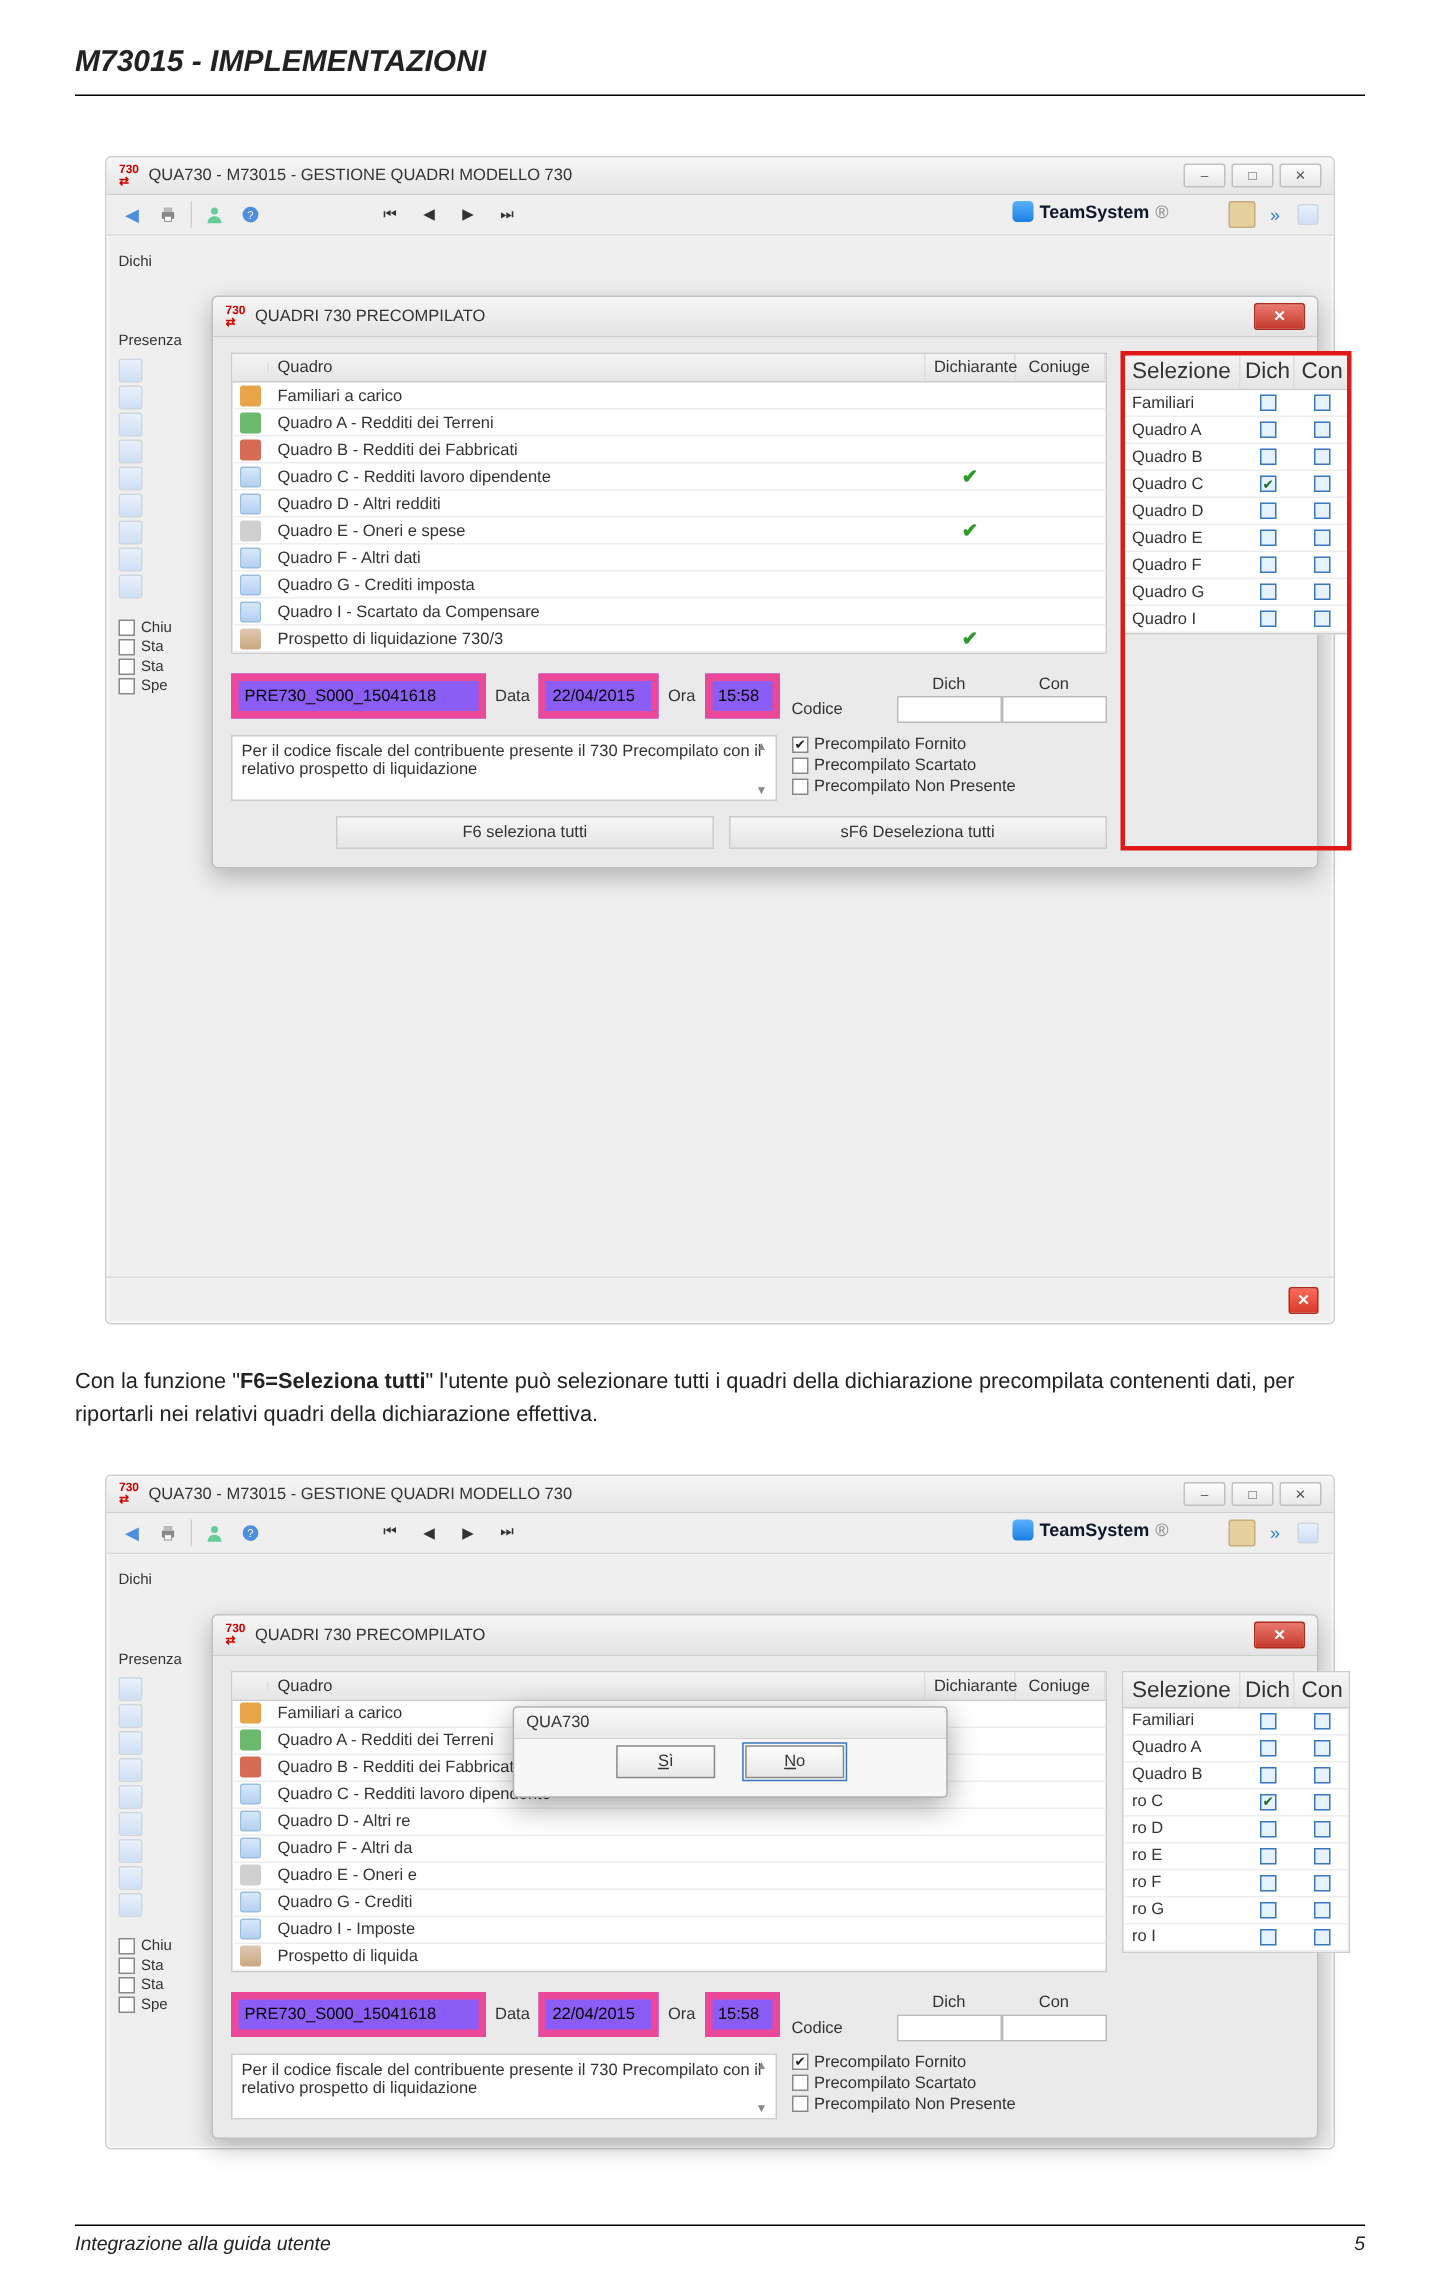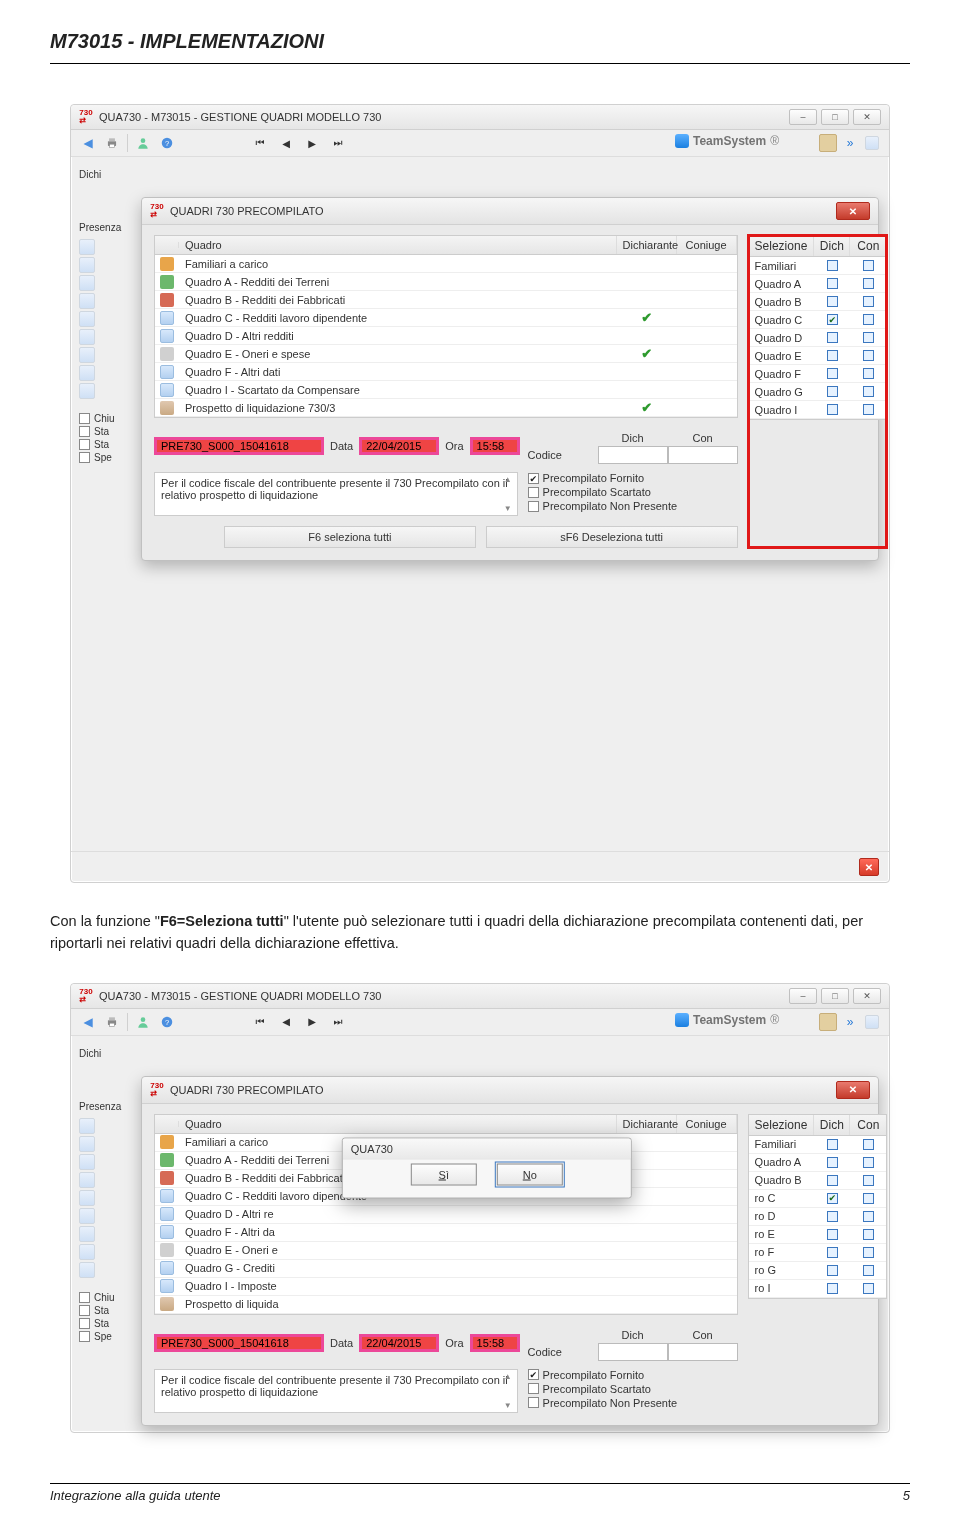--- a/index.html
+++ b/index.html
@@ -19,21 +19,21 @@
   .scr .wbtns { display: flex; gap: 4px; }
   .scr .wbtn { width: 28px; height: 16px; border: 1px solid #c0c0c0; border-radius: 2px; background: linear-gradient(#fdfdfd,#e8e8e8); display: flex; align-items: center; justify-content: center; font-size: 9px; color: #555; }
   .scr .toolbar { display: flex; align-items: center; padding: 4px 8px; gap: 6px; background: #efefef; border-bottom: 1px solid #ddd; position: relative; }
   .tb-ico { width: 18px; height: 18px; display: inline-flex; align-items: center; justify-content: center; border-radius: 2px; font-size: 12px; }
   .tb-ico svg { width: 14px; height: 14px; }
   .tb-sep { width: 1px; height: 18px; background: #d0d0d0; }
   .nav-grp { margin-left: 70px; display: flex; gap: 10px; }
   .nav-grp .nbtn { width: 16px; height: 16px; display: inline-flex; align-items: center; justify-content: center; color: #333; font-size: 10px; }
   .brand { position: absolute; right: 110px; top: 4px; display: flex; align-items: center; gap: 4px; font-size: 12px; font-weight: bold; }
   .brandicon { width: 14px; height: 14px; background: linear-gradient(#5bb0ff,#1a7fe0); border-radius: 3px; display: inline-block; }
-  .brand .ts { color: #737373; }
+  .brand .ts { color: #0f172a; }
   .brand .sfx { color: #888; font-weight: normal; }
   .right-tb { position: absolute; right: 8px; top: 4px; display: flex; gap: 4px; }
 
   .scr-body { display: flex; padding: 6px 8px 8px 8px; gap: 8px; position: relative; }
   .left-col { width: 60px; display: flex; flex-direction: column; gap: 4px; font-size: 10px; color: #333; }
   .left-col .lbl { margin: 6px 0 2px 0; }
   .left-col .ico-stack { display: flex; flex-direction: column; gap: 2px; }
   .mini-ico { width: 16px; height: 16px; border: 1px solid #cfd7e0; border-radius: 2px; background: linear-gradient(#e8f0fb,#cfe0f5); }
   .left-col .chk-list { margin-top: 10px; display: flex; flex-direction: column; gap: 2px; }
   .chk-row { display: flex; align-items: center; gap: 4px; }
@@ -60,31 +60,31 @@
   .ic-fam { background: #e8a54a; }
   .ic-terr { background: #6cb86c; }
   .ic-fab { background: #d66a55; }
   .ic-doc { background: linear-gradient(#d7e8fb,#b3d0f0); border: 1px solid #9bbde0; }
   .ic-gear { background: #d0d0d0; }
   .ic-liq { background: linear-gradient(#e0c8b0,#c9a983); }
 
   .sel-wrap { width: 210px; }
   .sel-wrap.red { outline: 3px solid #e01818; outline-offset: -2px; }
   .sel-grid { border: 1px solid #ccc; background: #fff; }
-  .sel-grid .hdr2 { display: flex; background: linear-gradient(#f4f4f4,#e6e6e6); border-bottom: 1px solid #ccc; font-size: 12px; }
+  .sel-grid .hdr2 { display: flex; background: linear-gradient(#f4f4f4,#e6e6e6); border-bottom: 1px solid #ccc; font-size: 15px; }
   .sel-grid .hdr2 .c1 { flex: 1; padding: 3px 6px; border-right: 1px solid #ddd; }
   .sel-grid .hdr2 .c2 { width: 36px; padding: 3px 0; text-align: center; border-right: 1px solid #ddd; }
   .sel-grid .hdr2 .c3 { width: 36px; padding: 3px 0; text-align: center; }
   .sel-grid .srow { display: flex; border-bottom: 1px solid #eee; height: 18px; align-items: center; }
   .sel-grid .srow .s1 { flex: 1; padding: 0 6px; font-size: 11px; }
   .sel-grid .srow .s2, .sel-grid .srow .s3 { width: 36px; display: flex; align-items: center; justify-content: center; }
   .cb { width: 11px; height: 11px; border: 1px solid #3b77bf; background: #e6f2ff; display: inline-flex; align-items: center; justify-content: center; font-size: 9px; color: #1b6b1b; }
 
   .under-row { display: flex; align-items: center; gap: 8px; margin-top: 10px; font-size: 11px; }
-  .under-row input[type="text"] { height: 18px; border: 3px solid #ec4899; padding: 0 4px; font-size: 11px; background: #ef4444; }
+  .under-row input[type="text"] { height: 30px; border: 5px solid #ec4899; padding: 0 4px; font-size: 11px; background: #8b5cf6; }
   .under-box { flex: 1; display: flex; align-items: center; gap: 6px; }
   .under-right { width: 210px; }
   .lower-txtbox { border: 1px solid #ccc; background: #fff; padding: 4px 6px; font-size: 11px; color: #333; height: 44px; position: relative; flex: 1; }
   .lower-txtbox .scroll { position: absolute; right: 2px; top: 2px; bottom: 2px; width: 14px; display: flex; flex-direction: column; justify-content: space-between; }
   .lower-txtbox .scroll span { font-size: 8px; color: #888; text-align: center; }
 
   .lower-row { display: flex; gap: 10px; margin-top: 8px; align-items: stretch; justify-content: flex-end; }
   .side-checks { width: 210px; display: flex; flex-direction: column; gap: 2px; font-size: 11px; }
   .side-checks .chk-row .fake-chk.checked::after { content: "✔"; font-size: 9px; color: #222; position: relative; top: -2px; left: 1px; }
   .btn-row { display: flex; gap: 10px; margin-top: 10px; }
@@ -296,20 +296,28 @@
                       <span class="row-ico ic-doc"></span>
                     </div>
       <div class="namecol">Quadro F - Altri dati</div>
       <div class="flagcol"></div>
                     <div class="flagcol"></div>
     </div>
                   <div class="row">
       <div class="icocol">
                       <span class="row-ico ic-doc"></span>
                     </div>
+      <div class="namecol">Quadro G - Crediti imposta</div>
+      <div class="flagcol"></div>
+                    <div class="flagcol"></div>
+    </div>
+                  <div class="row">
+      <div class="icocol">
+                      <span class="row-ico ic-doc"></span>
+                    </div>
       <div class="namecol">Quadro I - Scartato da Compensare</div>
       <div class="flagcol"></div>
                     <div class="flagcol"></div>
     </div>
                   <div class="row">
       <div class="icocol">
                       <span class="row-ico ic-liq"></span>
                     </div>
       <div class="namecol">Prospetto di liquidazione 730/3</div>
       <div class="flagcol">

